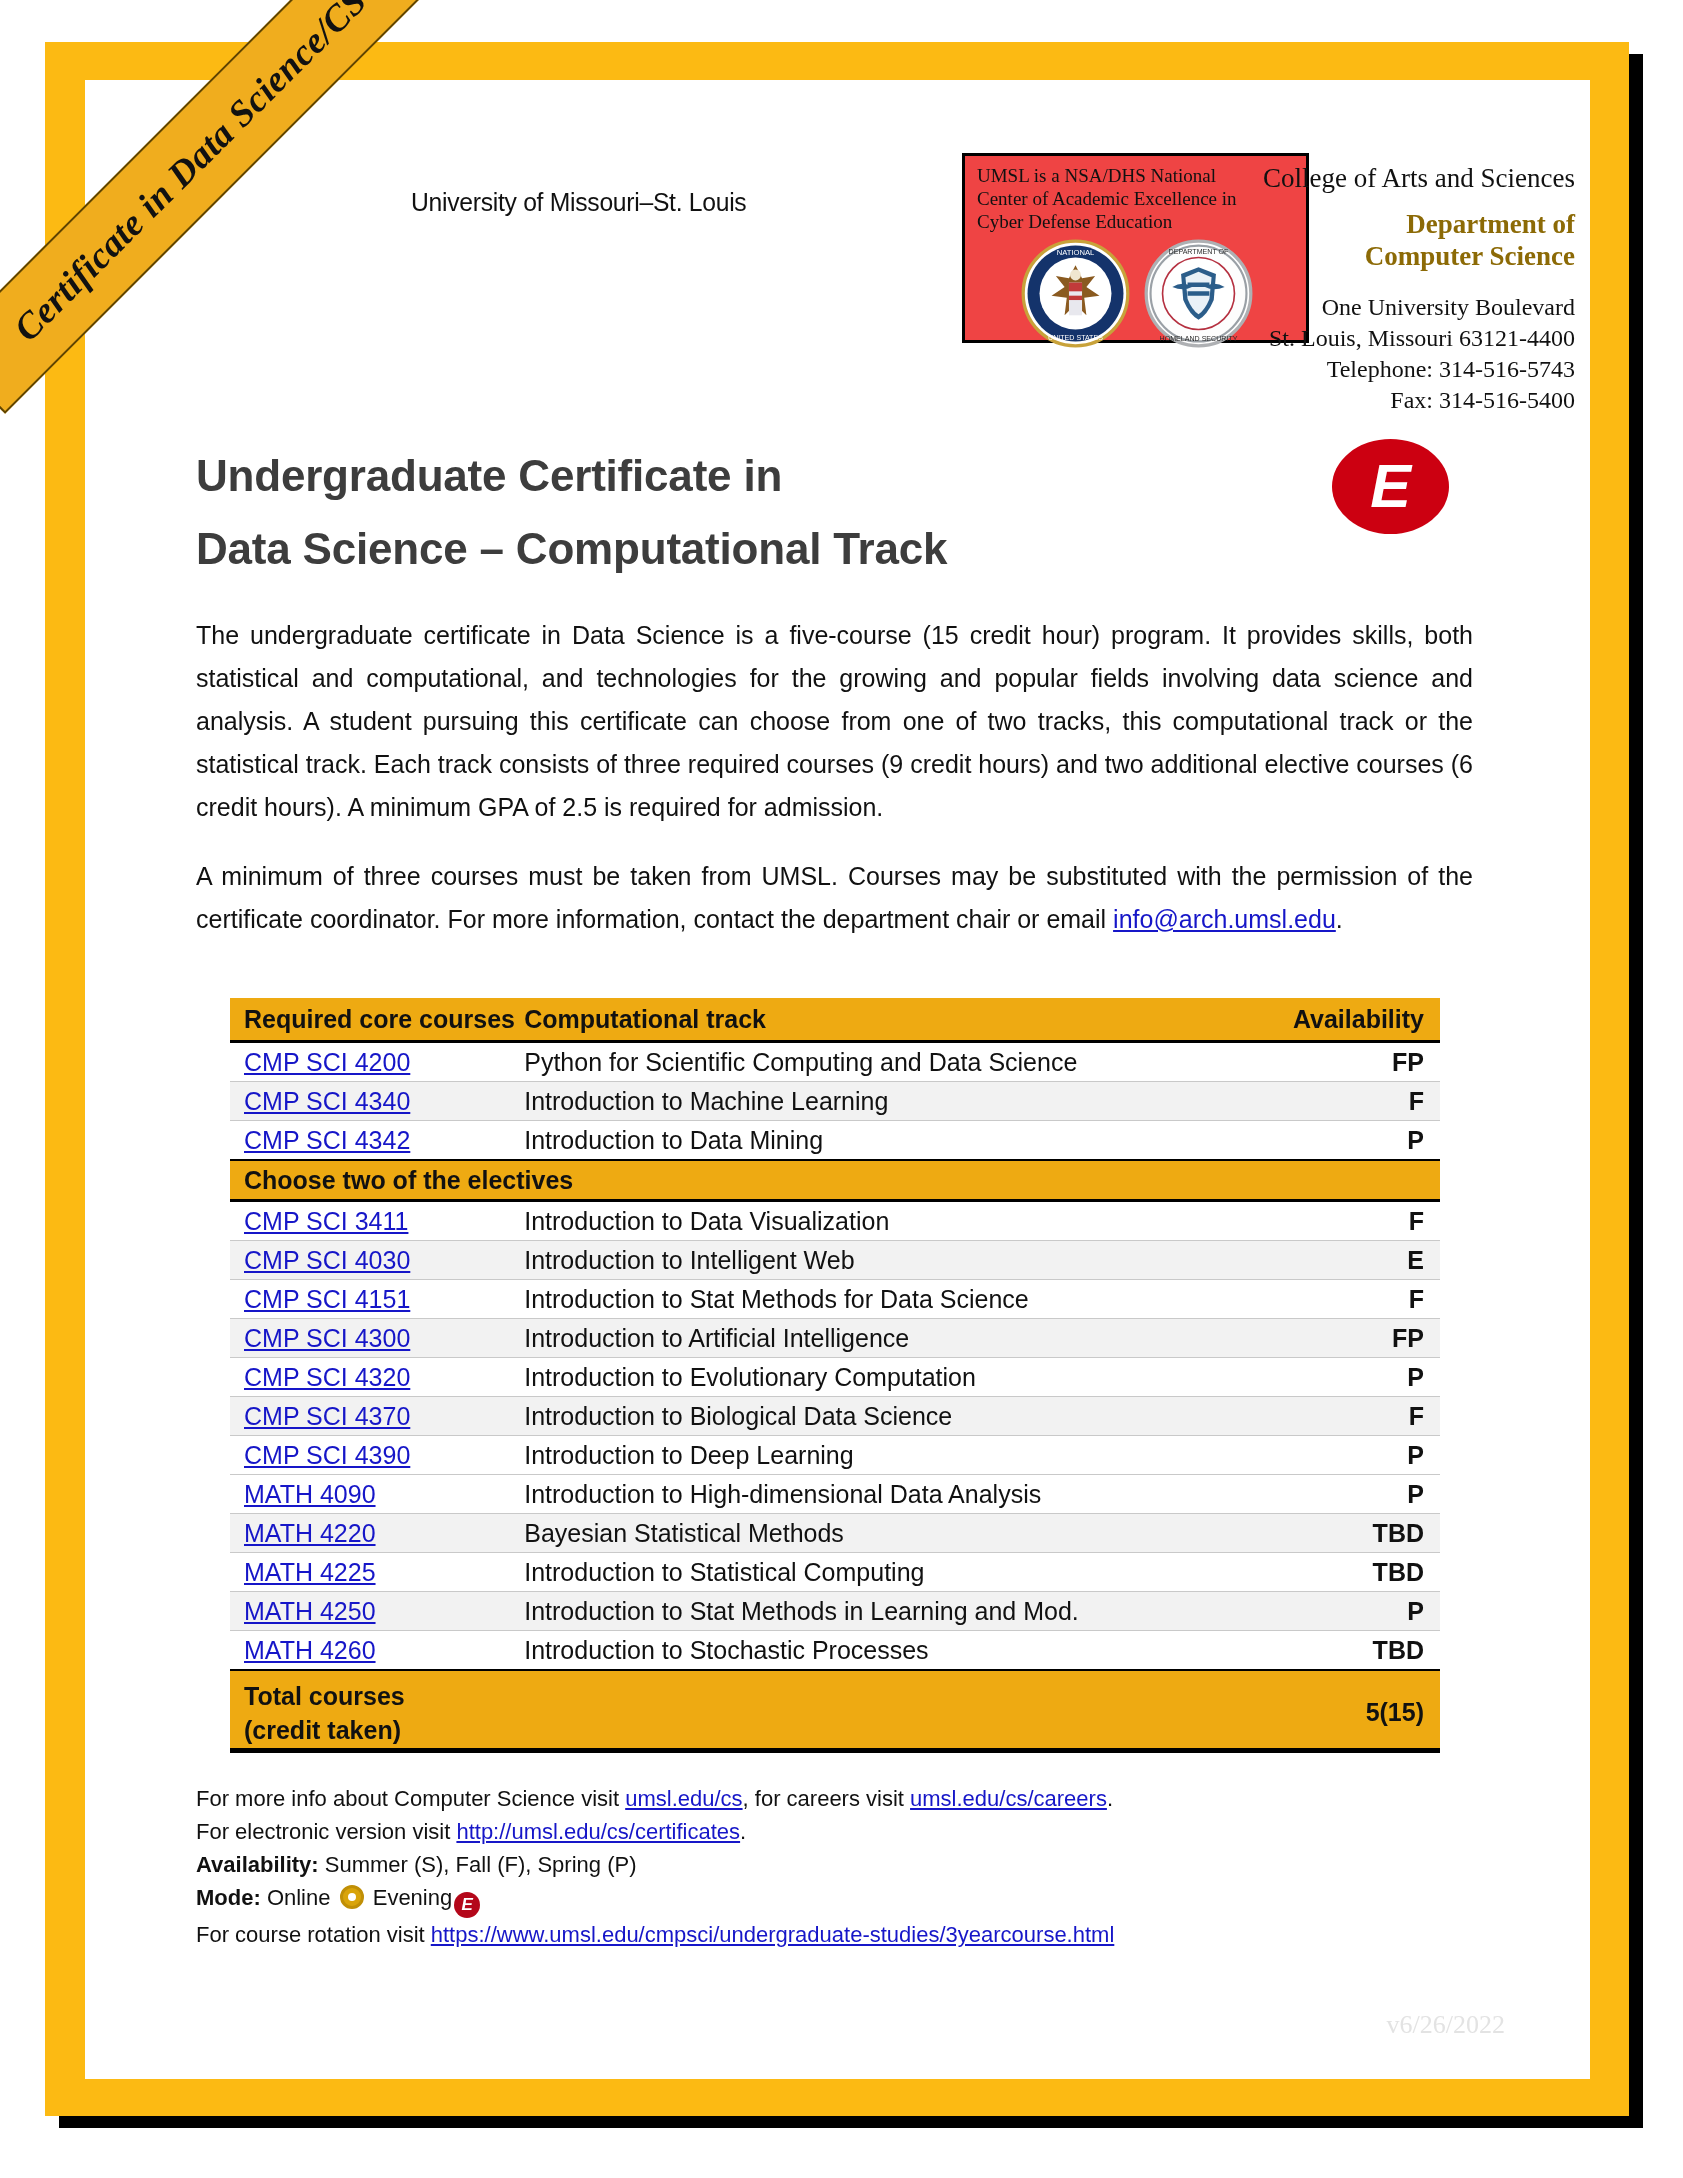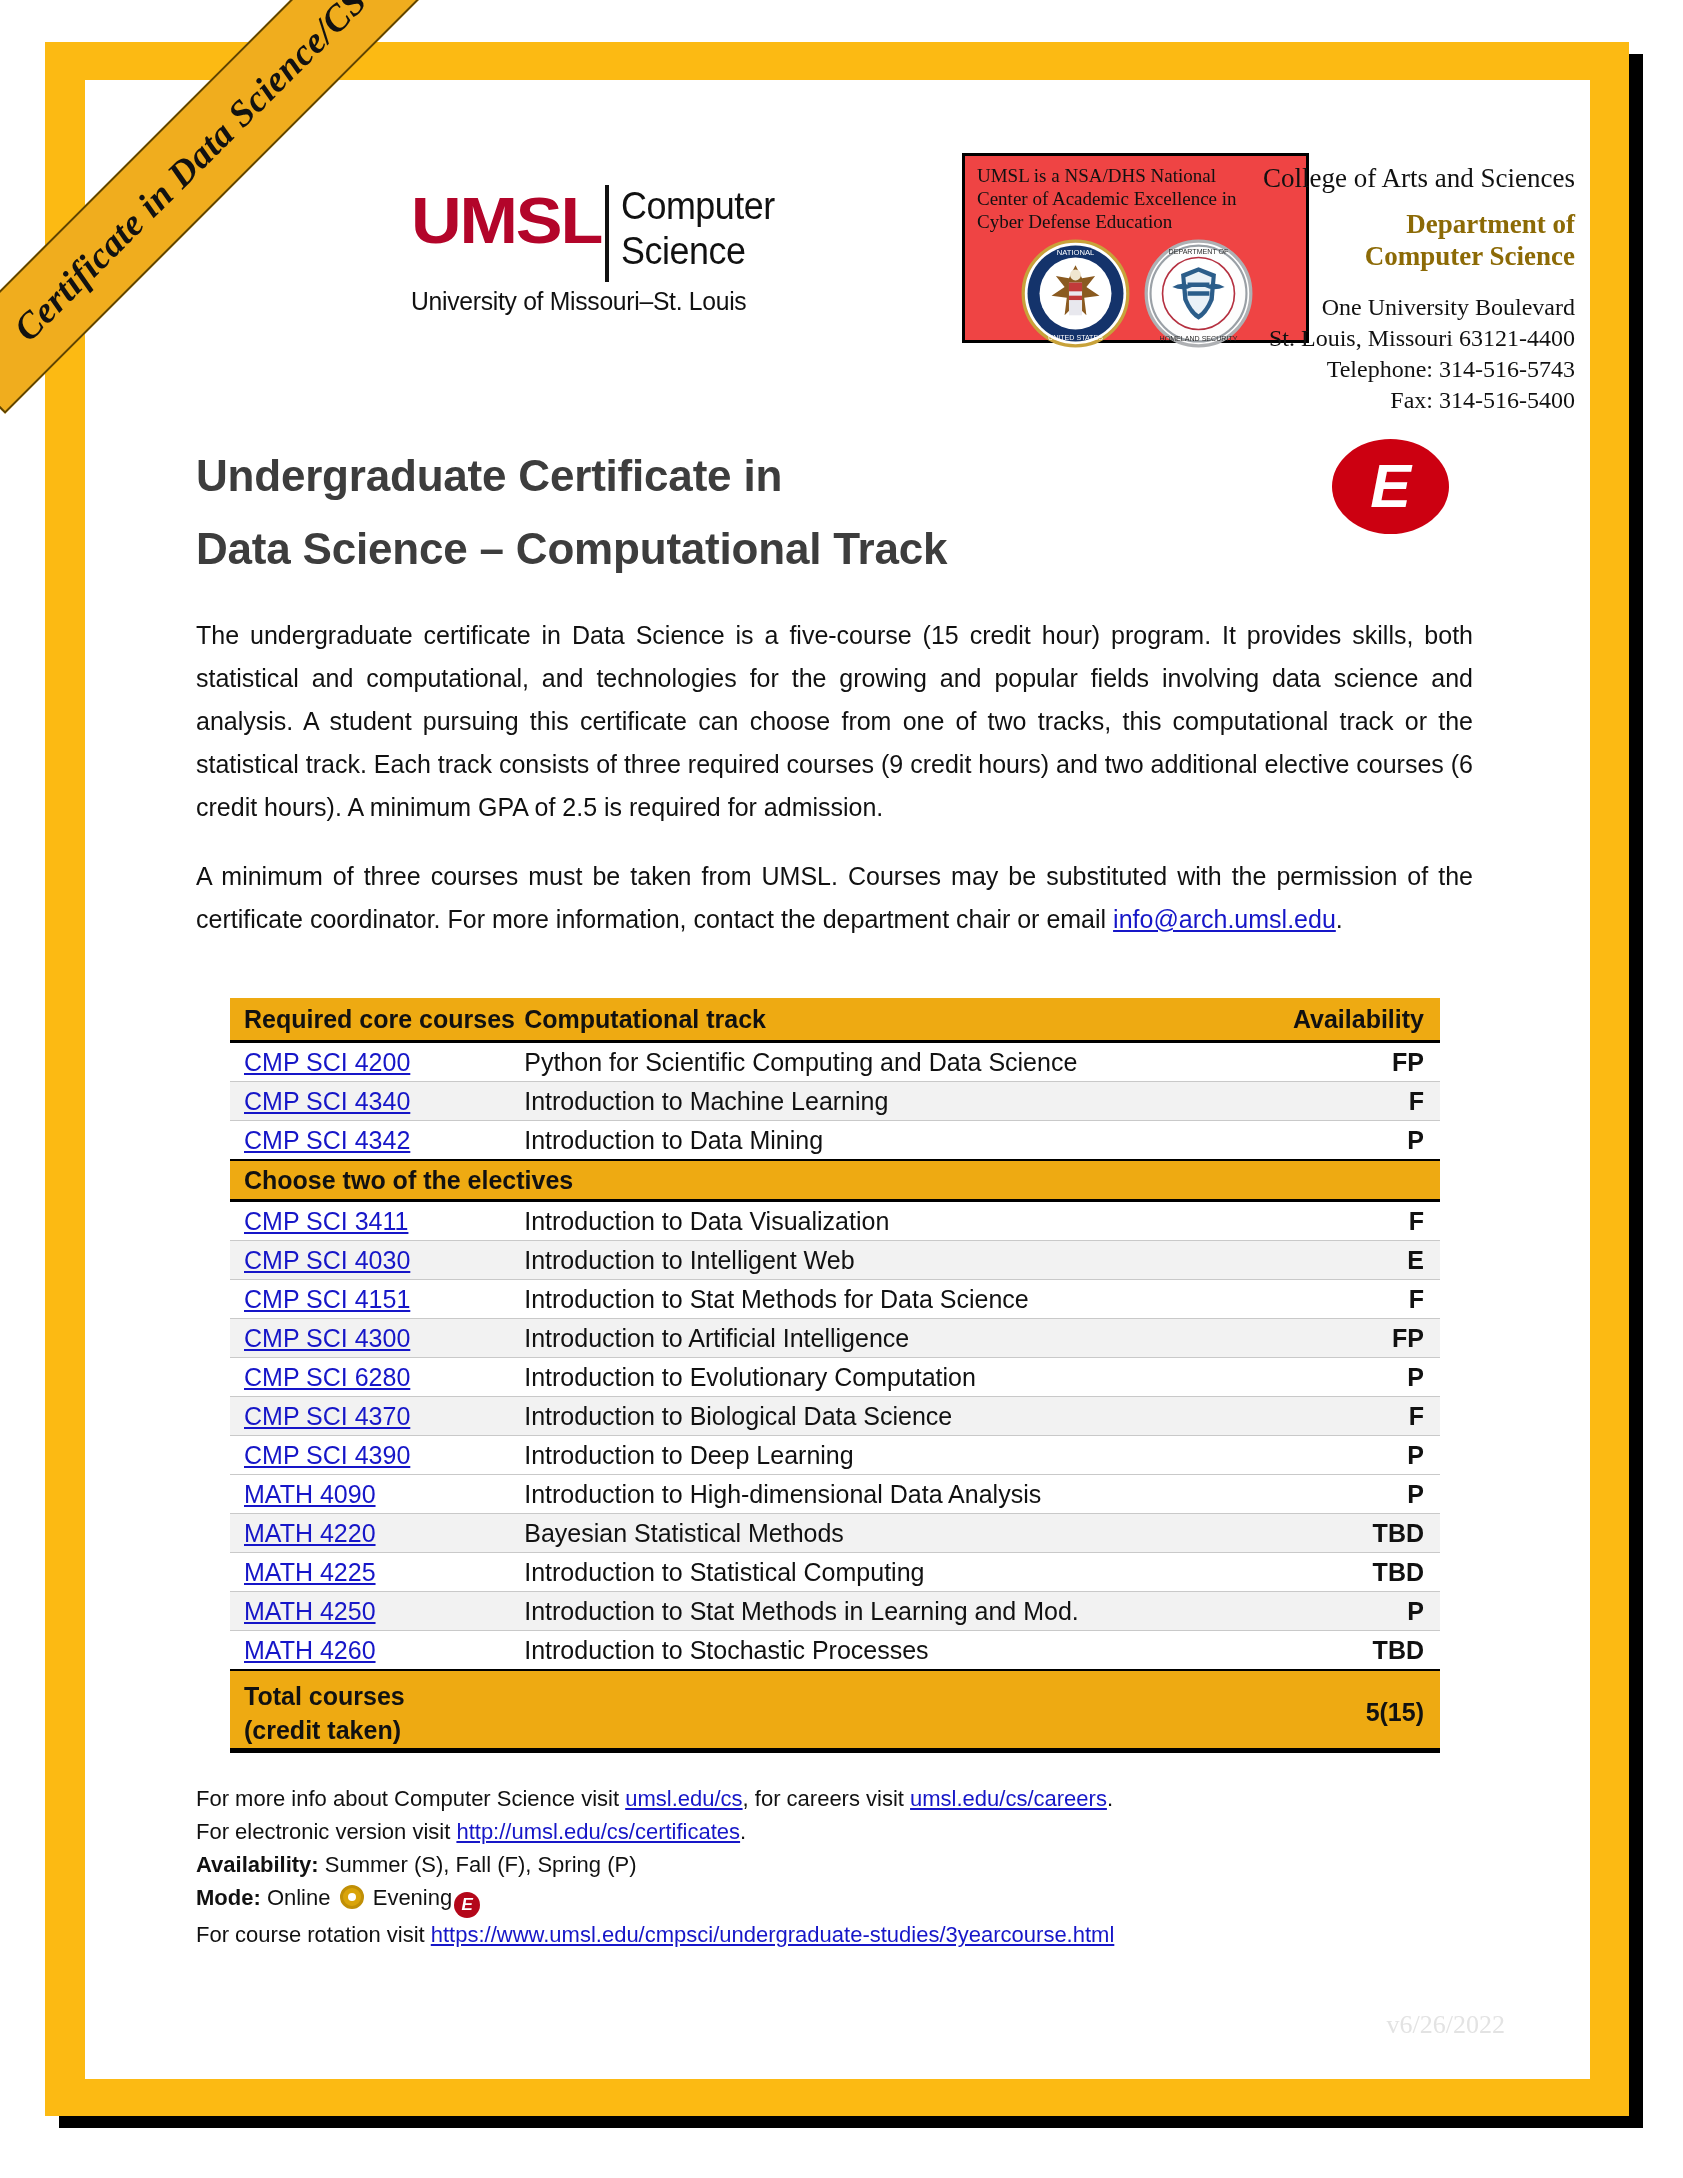--- a/index.html
+++ b/index.html
@@ -347,28 +347,20 @@
     <div id="gold-frame-inner"></div>
   </div>
 
   <div id="ribbon">
     <span id="ribbon-label">Certificate in Data Science/CS</span>
   </div>
 
   <div id="header">
 
     <div id="umsl-logo">
-      <div class="umsl-row">
-        <div id="umsl-word">UMSL</div>
-        <div id="umsl-divider"></div>
-        <div id="umsl-cs">
-          <div>Computer</div>
-          <div>Science</div>
-        </div>
-      </div>
       <div id="umsl-tagline">University of Missouri–St. Louis</div>
     </div>
 
     <div id="nsa-box">
       <div id="nsa-text">
         <div>UMSL is a NSA/DHS National</div>
         <div>Center of Academic Excellence in</div>
         <div>Cyber Defense Education</div>
       </div>
       <div id="nsa-seals">
@@ -464,21 +456,21 @@
           <td class="c-code"><a class="code-link" href="#">CMP SCI 4151</a></td>
           <td class="c-title">Introduction to Stat Methods for Data Science</td>
           <td class="c-avail">F</td>
         </tr>
         <tr class="row-course alt">
           <td class="c-code"><a class="code-link" href="#">CMP SCI 4300</a></td>
           <td class="c-title">Introduction to Artificial Intelligence</td>
           <td class="c-avail">FP</td>
         </tr>
         <tr class="row-course">
-          <td class="c-code"><a class="code-link" href="#">CMP SCI 6280</a></td>
+          <td class="c-code"><a class="code-link" href="#">CMP SCI 4320</a></td>
           <td class="c-title">Introduction to Evolutionary Computation</td>
           <td class="c-avail">P</td>
         </tr>
         <tr class="row-course alt">
           <td class="c-code"><a class="code-link" href="#">CMP SCI 4370</a></td>
           <td class="c-title">Introduction to Biological Data Science</td>
           <td class="c-avail">F</td>
         </tr>
         <tr class="row-course">
           <td class="c-code"><a class="code-link" href="#">CMP SCI 4390</a></td>

